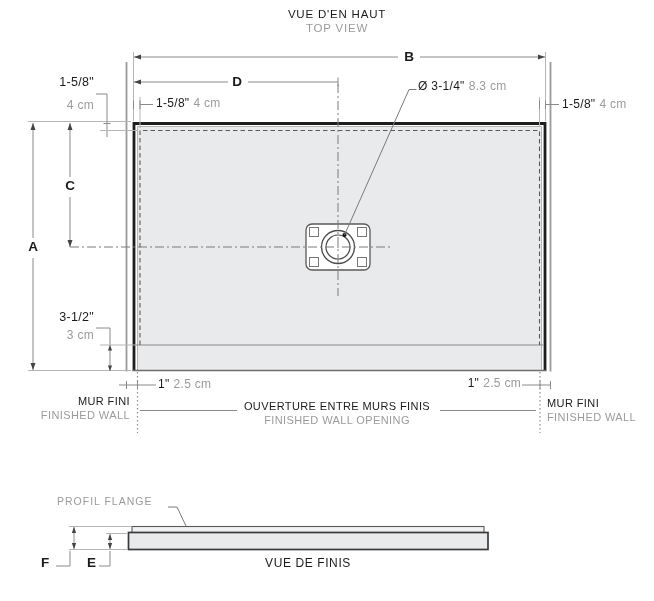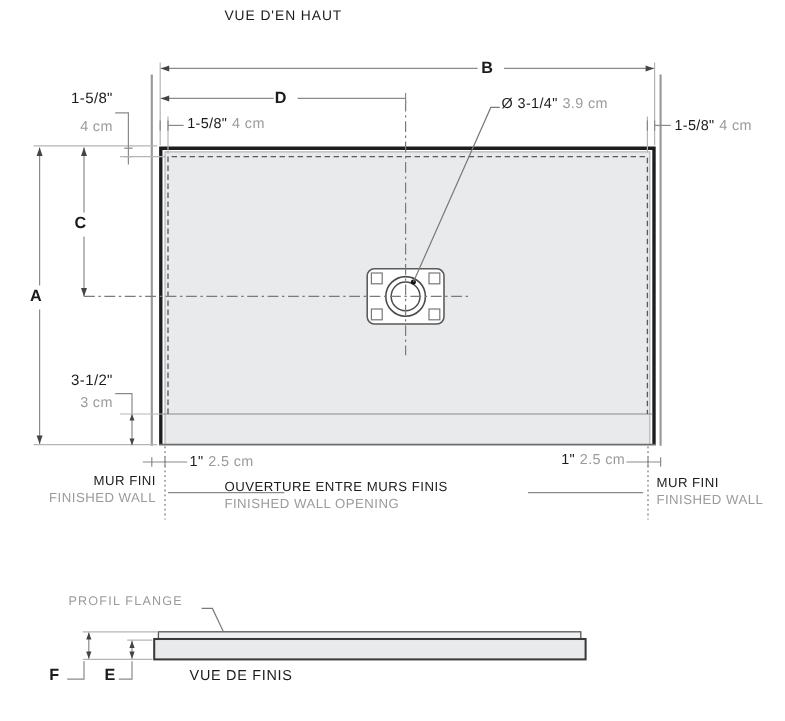--- a/index.html
+++ b/index.html
@@ -2,21 +2,21 @@
 <html><head>
 <meta charset="utf-8">
 <style>
   html,body{margin:0;padding:0;background:#fff;}
   .stage{position:relative;width:654px;height:601px;background:#fff;overflow:hidden;
          font-family:"Liberation Sans",sans-serif;}
   .stage svg{position:absolute;left:0;top:0;}
   .lbl{position:absolute;white-space:nowrap;color:#1b1b1b;
        font-family:"Liberation Sans",sans-serif;letter-spacing:.3px;line-height:1.1;}
   .muted{color:#9b9b9b;}
-  .ctr{text-align:left;}
+  .ctr{text-align:center;}
   .dimletter{font-weight:bold;font-size:13.5px;letter-spacing:0;}
   .fs12{font-size:12px;}
   .fs125{font-size:12.5px;}
   .fs11{font-size:11px;letter-spacing:.4px;}
   .fs115{font-size:11.5px;letter-spacing:.8px;}
   .metric{margin-left:4px;}
 </style>
 </head>
 <body>
 
@@ -151,35 +151,36 @@
     <g stroke="#8a8a8a" stroke-width="1">
       <line x1="106" y1="533.5" x2="127" y2="533.5" stroke="#b5b5b5"></line>
       <line x1="110" y1="534" x2="110" y2="549"></line>
       <path d="M110,534 L107.8,540 L112.2,540 Z" fill="#444" stroke="none"></path>
       <path d="M110,549 L107.8,543 L112.2,543 Z" fill="#444" stroke="none"></path>
       <path d="M99,566 H110 V551" fill="none"></path>
     </g>
   </svg>
 
   <div class="lbl ctr fs115" style="left:187px;top:8px;width:300px;">VUE D'EN HAUT</div>
+  <div class="lbl ctr fs115 muted" style="left:187px;top:22px;width:300px;">TOP VIEW</div>
 
   <div class="lbl dimletter ctr" style="left:401px;top:50px;width:16px;">B</div>
   <div class="lbl dimletter ctr" style="left:229px;top:75px;width:16px;">D</div>
   <div class="lbl dimletter ctr" style="left:25px;top:240px;width:16px;">A</div>
   <div class="lbl dimletter ctr" style="left:62px;top:179px;width:16px;">C</div>
 
   <div class="lbl fs125" style="right:560px;top:76px;">1-5/8"</div>
   <div class="lbl fs12 muted" style="right:560px;top:99px;">4 cm</div>
 
   <div class="lbl fs12" style="left:156px;top:97px;">
     <span>1-5/8"</span><span class="muted metric">4 cm</span>
   </div>
 
   <div class="lbl fs12" style="left:418px;top:80px;">
-    <span>Ø 3-1/4"</span><span class="muted metric">3.9 cm</span>
+    <span>Ø 3-1/4"</span><span class="muted metric">8.3 cm</span>
   </div>
 
   <div class="lbl fs12" style="left:562px;top:98px;">
     <span>1-5/8"</span><span class="muted metric">4 cm</span>
   </div>
 
   <div class="lbl fs125" style="right:560px;top:311px;">3-1/2"</div>
   <div class="lbl fs12 muted" style="right:560px;top:329px;">3 cm</div>
 
   <div class="lbl fs12" style="left:158px;top:378px;">

